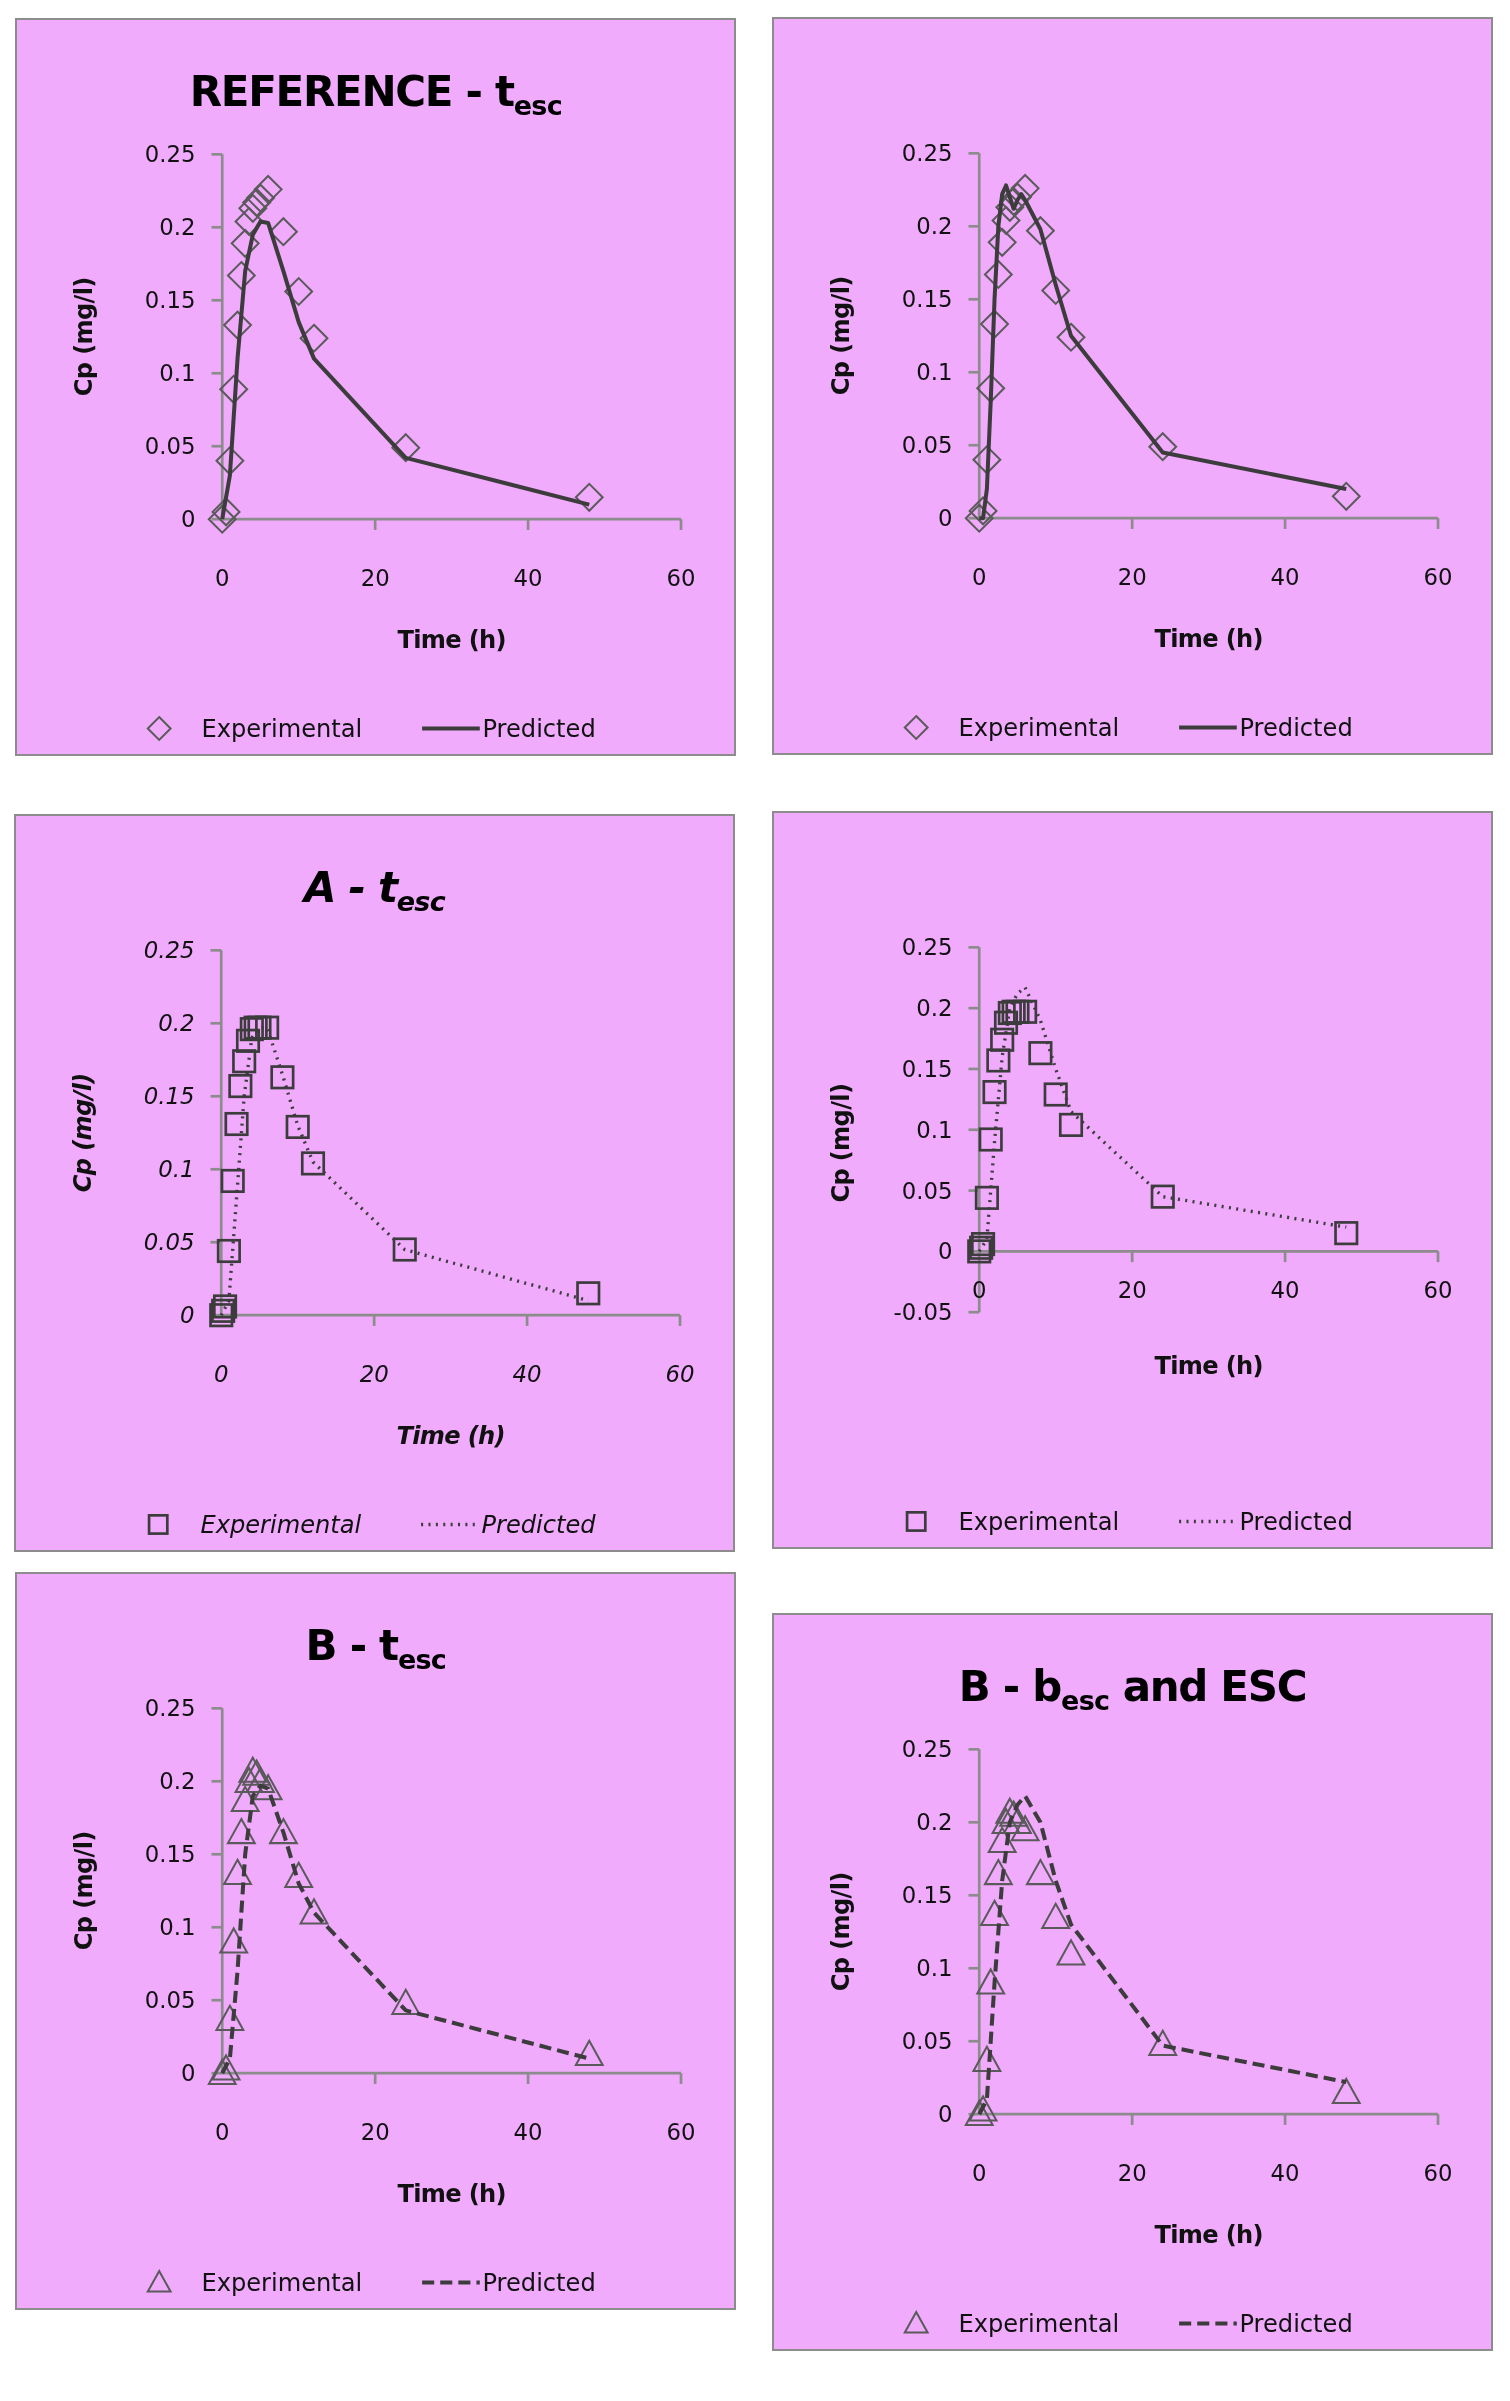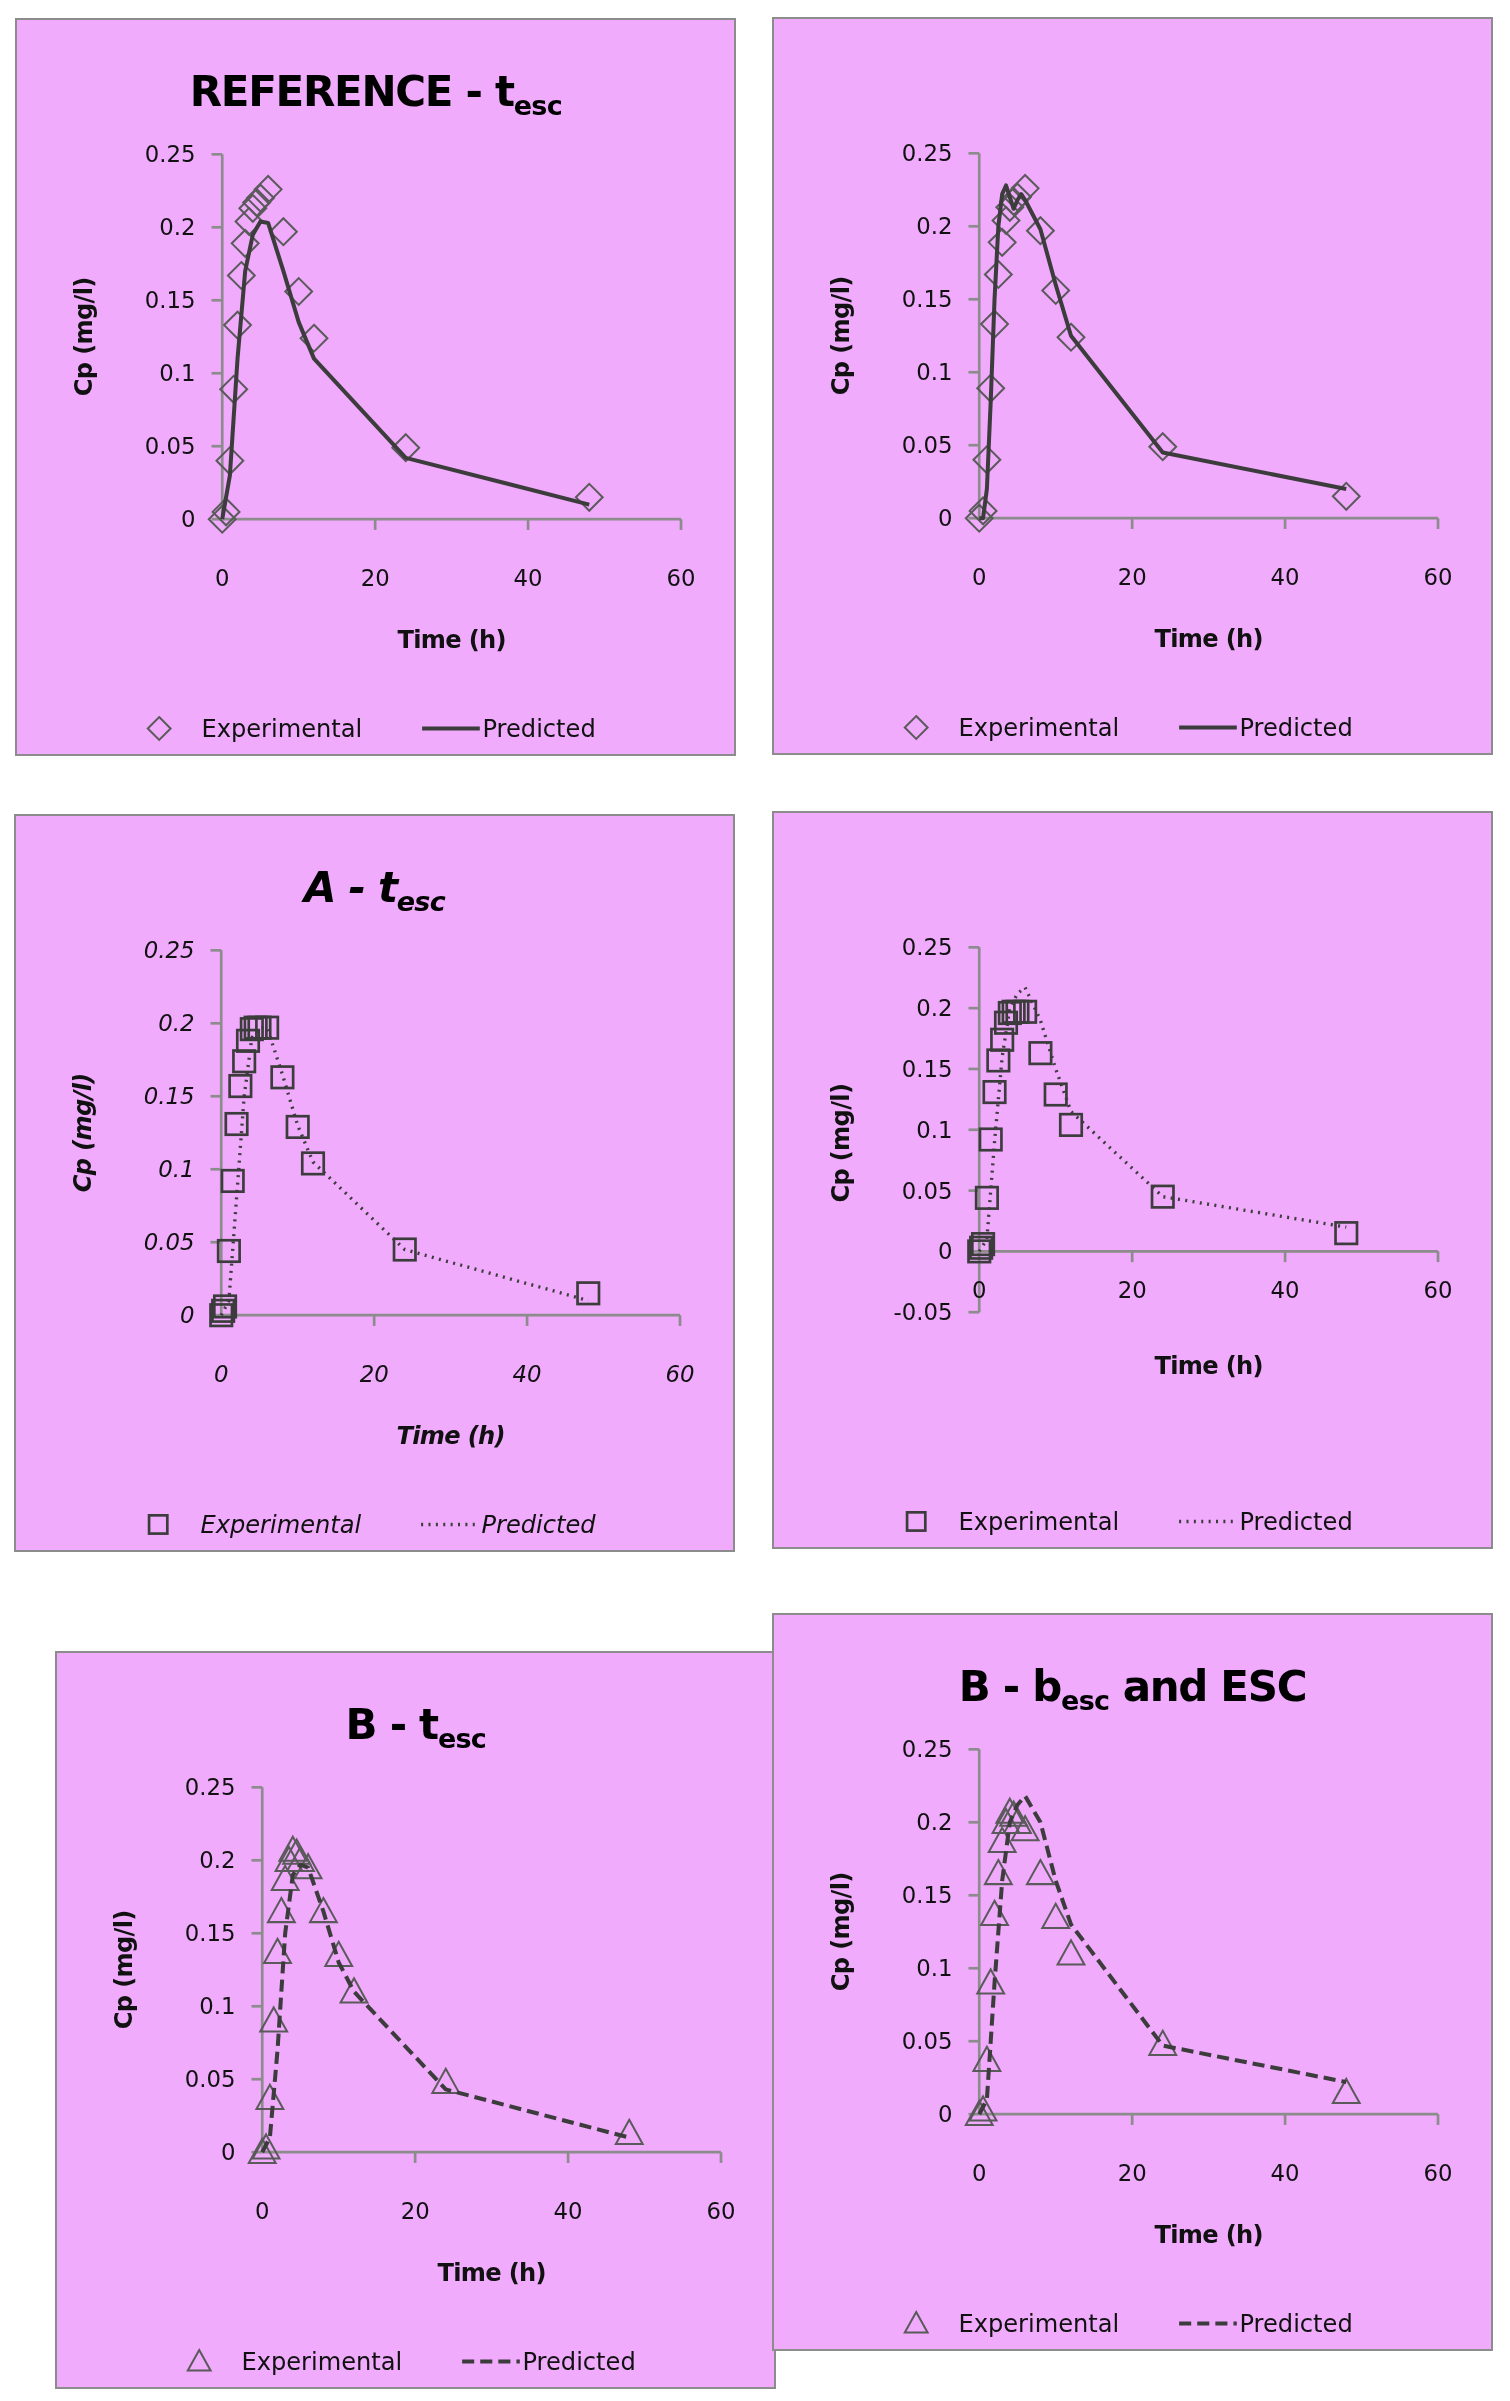--- a/index.html
+++ b/index.html
@@ -246,21 +246,21 @@
         <polyline points="306.0,653.3 317.4,635.2 328.8,490.1 340.2,363.2 351.6,290.7 363.0,268.9 374.4,259.8 397.2,308.8 420.0,381.3 442.8,444.8 579.6,571.7 853.2,617.1" fill="none" stroke="#3c3c3c" stroke-linejoin="round" stroke-dasharray="3 8" stroke-width="5" stroke-linecap="butt"></polyline>
       </g>
       <g>
         <rect x="198.4" y="1042.4" width="27.200000000000003" height="27.200000000000003" fill="none" stroke="#3c3c3c" stroke-width="4"></rect>
         <text x="275" y="1068" class="legend-text">Experimental</text>
         <line x1="604" y1="1056" x2="690" y2="1056" stroke="#3c3c3c" stroke-dasharray="3 8" stroke-width="5" stroke-linecap="butt"></line>
         <text x="694" y="1068" class="legend-text">Predicted</text>
       </g>
     </svg>
 </div>
-<div class="panel" style="left:15.4px; top:1651px;margin-left:40px;">
+<div class="panel" style="left:15.4px; top:1572px;">
   <div class="title"><span>B - t</span><sub>esc</sub><span></span></div>
   <svg viewBox="0 0 1069 1140" width="717" height="765">
       <g>
         <line x1="306" y1="200" x2="306" y2="744" stroke="#8c8c8c" stroke-width="4"></line>
         <line x1="306" y1="744" x2="990" y2="744" stroke="#8c8c8c" stroke-width="4"></line>
         <line x1="290" y1="744" x2="306" y2="744" stroke="#8c8c8c" stroke-width="4"></line>
         <text x="266" y="756" text-anchor="end" class="tick-label">0</text>
         <line x1="290" y1="635.2" x2="306" y2="635.2" stroke="#8c8c8c" stroke-width="4"></line>
         <text x="266" y="647.2" text-anchor="end" class="tick-label">0.05</text>
         <line x1="290" y1="526.4" x2="306" y2="526.4" stroke="#8c8c8c" stroke-width="4"></line>

